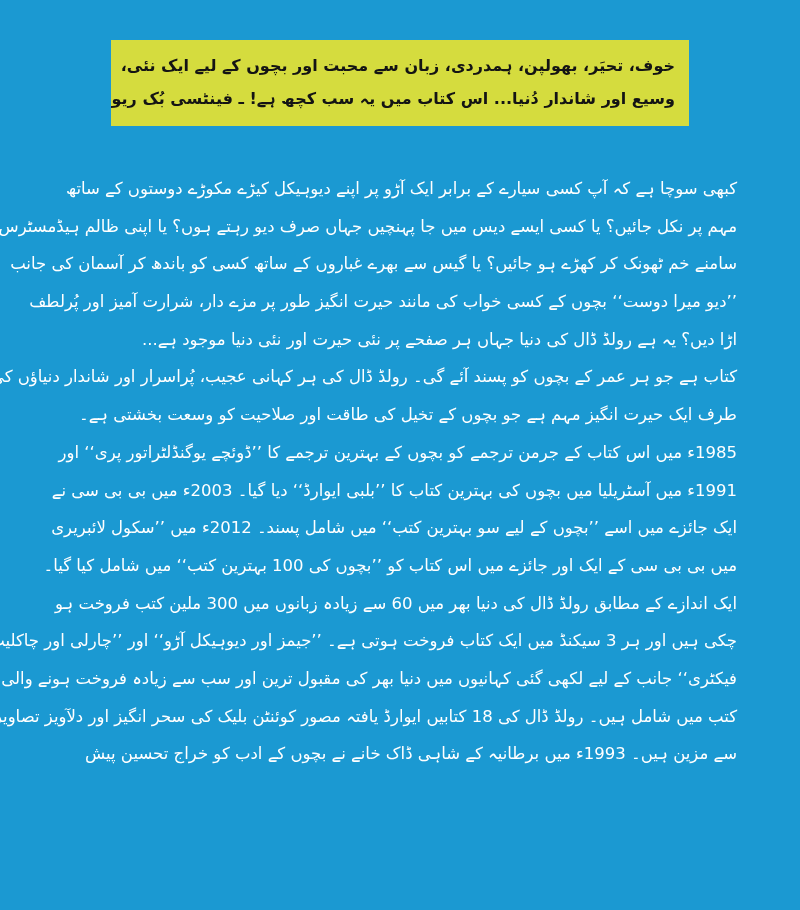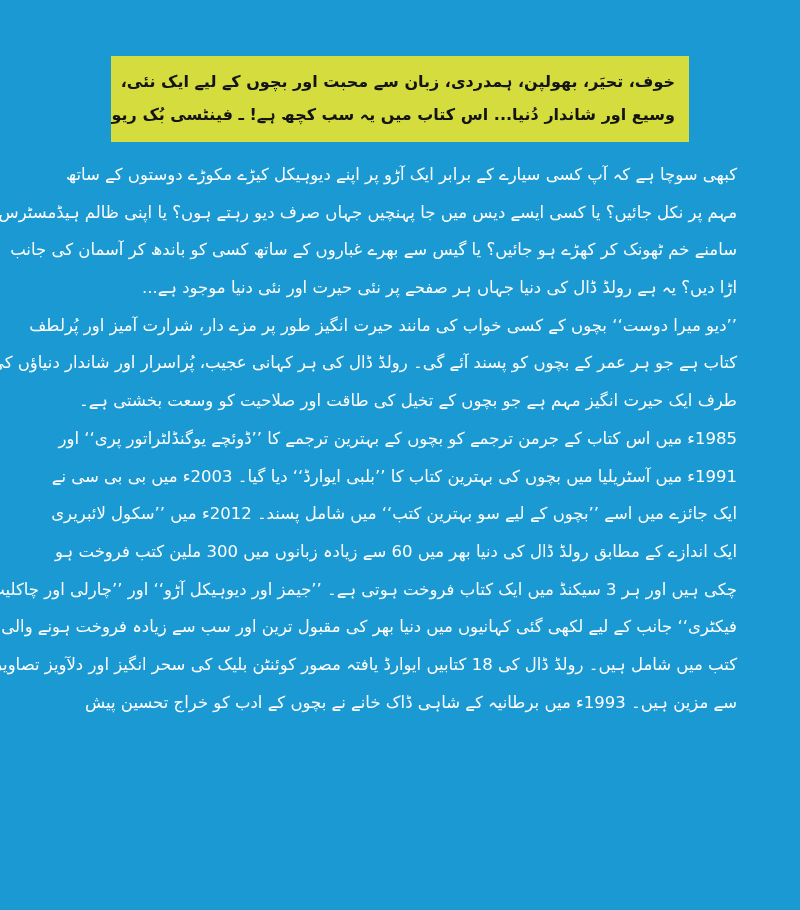--- a/index.html
+++ b/index.html
@@ -7,40 +7,40 @@
     position: relative;
     width: 800px;
     height: 910px;
     background: #1B99D2;
     overflow: hidden;
     font-family: "DejaVu Sans", sans-serif;
   }
   .quote-box {
     position: absolute;
     left: 111px;
-    top: 56px;
+    top: 40px;
     width: 578px;
     box-sizing: border-box;
     background: #D5DC3E;
     padding: 9px 14px 11px 14px;
     overflow: hidden;
   }
   .quote-line {
     direction: rtl;
     unicode-bidi: plaintext;
     text-align: center;
     white-space: nowrap;
     color: #141414;
     font-weight: bold;
     font-size: 16px;
     line-height: 33px;
   }
   .body-block {
     position: absolute;
-    top: 156px;
+    top: 170px;
     right: 63px;
     left: 0;
     direction: rtl;
     margin-left: 24px;
   }
   .body-line {
     direction: rtl;
     text-align: right;
     white-space: nowrap;
     overflow: visible;
@@ -57,27 +57,28 @@
 
   <div class="quote-box">
     <div class="quote-line">خوف، تحیَر، بھولپن، ہمدردی، زبان سے محبت اور بچوں کے لیے ایک نئی،</div>
     <div class="quote-line">وسیع اور شاندار دُنیا... اس کتاب میں یہ سب کچھ ہے! ـ فینٹسی بُک ریویو</div>
   </div>
 
   <div class="body-block">
     <div class="body-line">کبھی سوچا ہے کہ آپ کسی سیارے کے برابر ایک آڑو پر اپنے دیوہیکل کیڑے مکوڑے دوستوں کے ساتھ</div>
     <div class="body-line">مہم پر نکل جائیں؟ یا کسی ایسے دیس میں جا پہنچیں جہاں صرف دیو رہتے ہوں؟ یا اپنی ظالم ہیڈمسٹرس کے</div>
     <div class="body-line">سامنے خم ٹھونک کر کھڑے ہو جائیں؟ یا گیس سے بھرے غباروں کے ساتھ کسی کو باندھ کر آسمان کی جانب</div>
+    <div class="body-line">’’دیو میرا دوست‘‘ بچوں کے کسی خواب کی مانند حیرت انگیز طور پر مزے دار، شرارت آمیز اور پُرلطف</div>
     <div class="body-line">اڑا دیں؟ یہ ہے رولڈ ڈال کی دنیا جہاں ہر صفحے پر نئی حیرت اور نئی دنیا موجود ہے...</div>
-    <div class="body-line">’’دیو میرا دوست‘‘ بچوں کے کسی خواب کی مانند حیرت انگیز طور پر مزے دار، شرارت آمیز اور پُرلطف</div>
     <div class="body-line">کتاب ہے جو ہر عمر کے بچوں کو پسند آئے گی۔ رولڈ ڈال کی ہر کہانی عجیب، پُراسرار اور شاندار دنیاؤں کی</div>
     <div class="body-line">طرف ایک حیرت انگیز مہم ہے جو بچوں کے تخیل کی طاقت اور صلاحیت کو وسعت بخشتی ہے۔</div>
     <div class="body-line">1985ء میں اس کتاب کے جرمن ترجمے کو بچوں کے بہترین ترجمے کا ’’ڈوئچے یوگنڈلٹراتور پری‘‘ اور</div>
     <div class="body-line">1991ء میں آسٹریلیا میں بچوں کی بہترین کتاب کا ’’بلبی ایوارڈ‘‘ دیا گیا۔ 2003ء میں بی بی سی نے</div>
     <div class="body-line">ایک جائزے میں اسے ’’بچوں کے لیے سو بہترین کتب‘‘ میں شامل پسند۔ 2012ء میں ’’سکول لائبریری</div>
+    <div class="body-line">میں بی بی سی کے ایک اور جائزے میں اس کتاب کو ’’بچوں کی 100 بہترین کتب‘‘ میں شامل کیا گیا۔</div>
     <div class="body-line">ایک اندازے کے مطابق رولڈ ڈال کی دنیا بھر میں 60 سے زیادہ زبانوں میں 300 ملین کتب فروخت ہو</div>
     <div class="body-line">چکی ہیں اور ہر 3 سیکنڈ میں ایک کتاب فروخت ہوتی ہے۔ ’’جیمز اور دیوہیکل آڑو‘‘ اور ’’چارلی اور چاکلیٹ</div>
     <div class="body-line">فیکٹری‘‘ جانب کے لیے لکھی گئی کہانیوں میں دنیا بھر کی مقبول ترین اور سب سے زیادہ فروخت ہونے والی</div>
     <div class="body-line">کتب میں شامل ہیں۔ رولڈ ڈال کی 18 کتابیں ایوارڈ یافتہ مصور کوئنٹن بلیک کی سحر انگیز اور دلآویز تصاویر</div>
     <div class="body-line">سے مزین ہیں۔ 1993ء میں برطانیہ کے شاہی ڈاک خانے نے بچوں کے ادب کو خراج تحسین پیش</div>
   </div>
 
 </div>
 
 </body></html>

